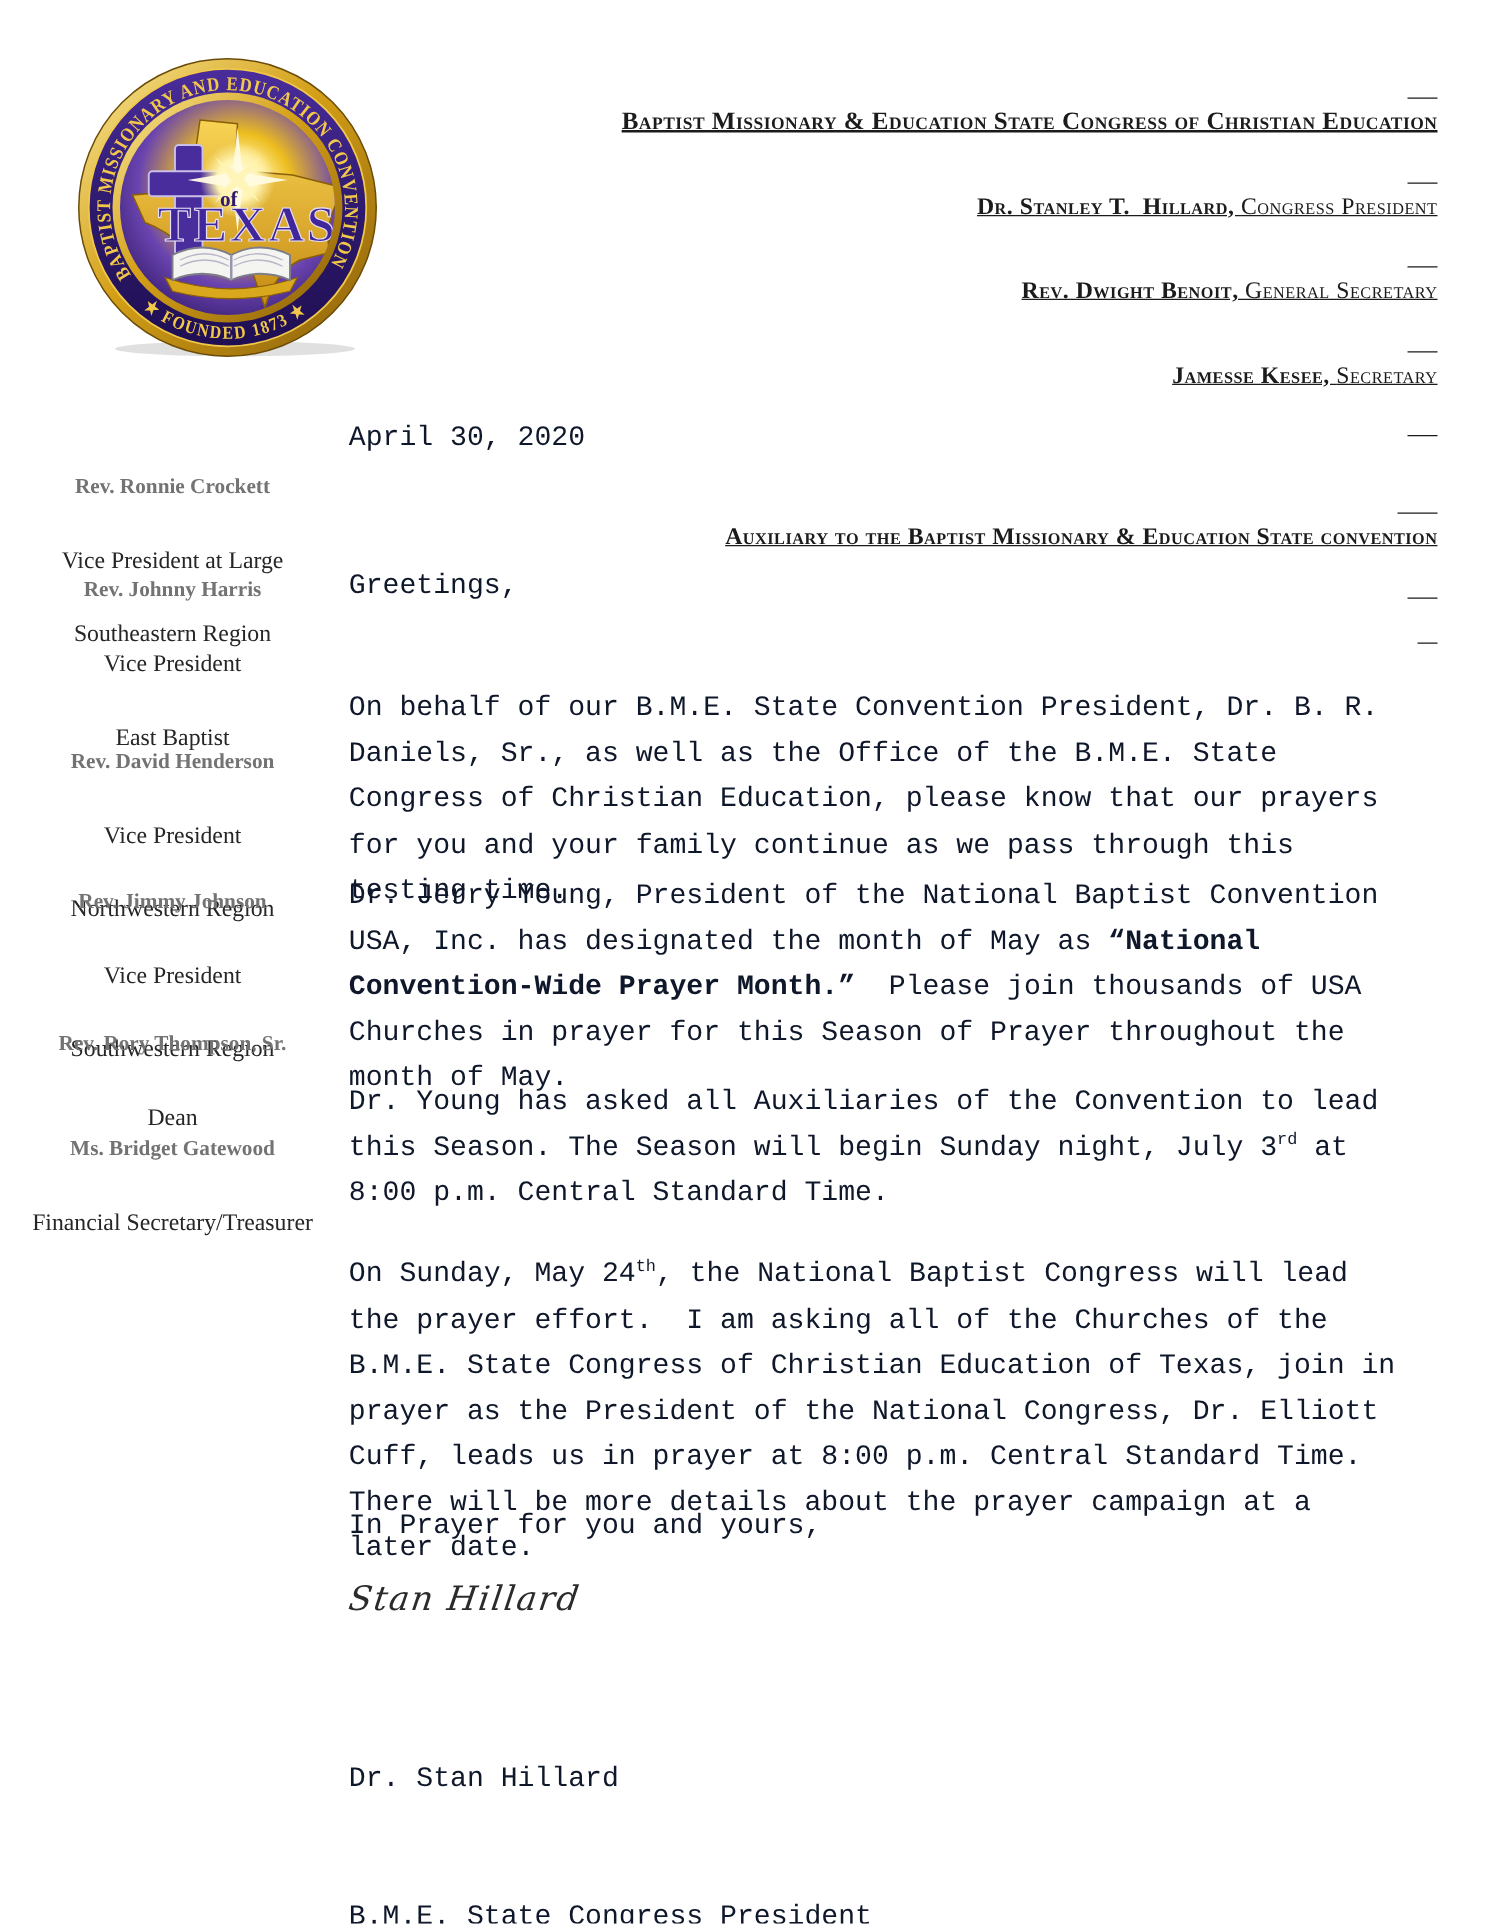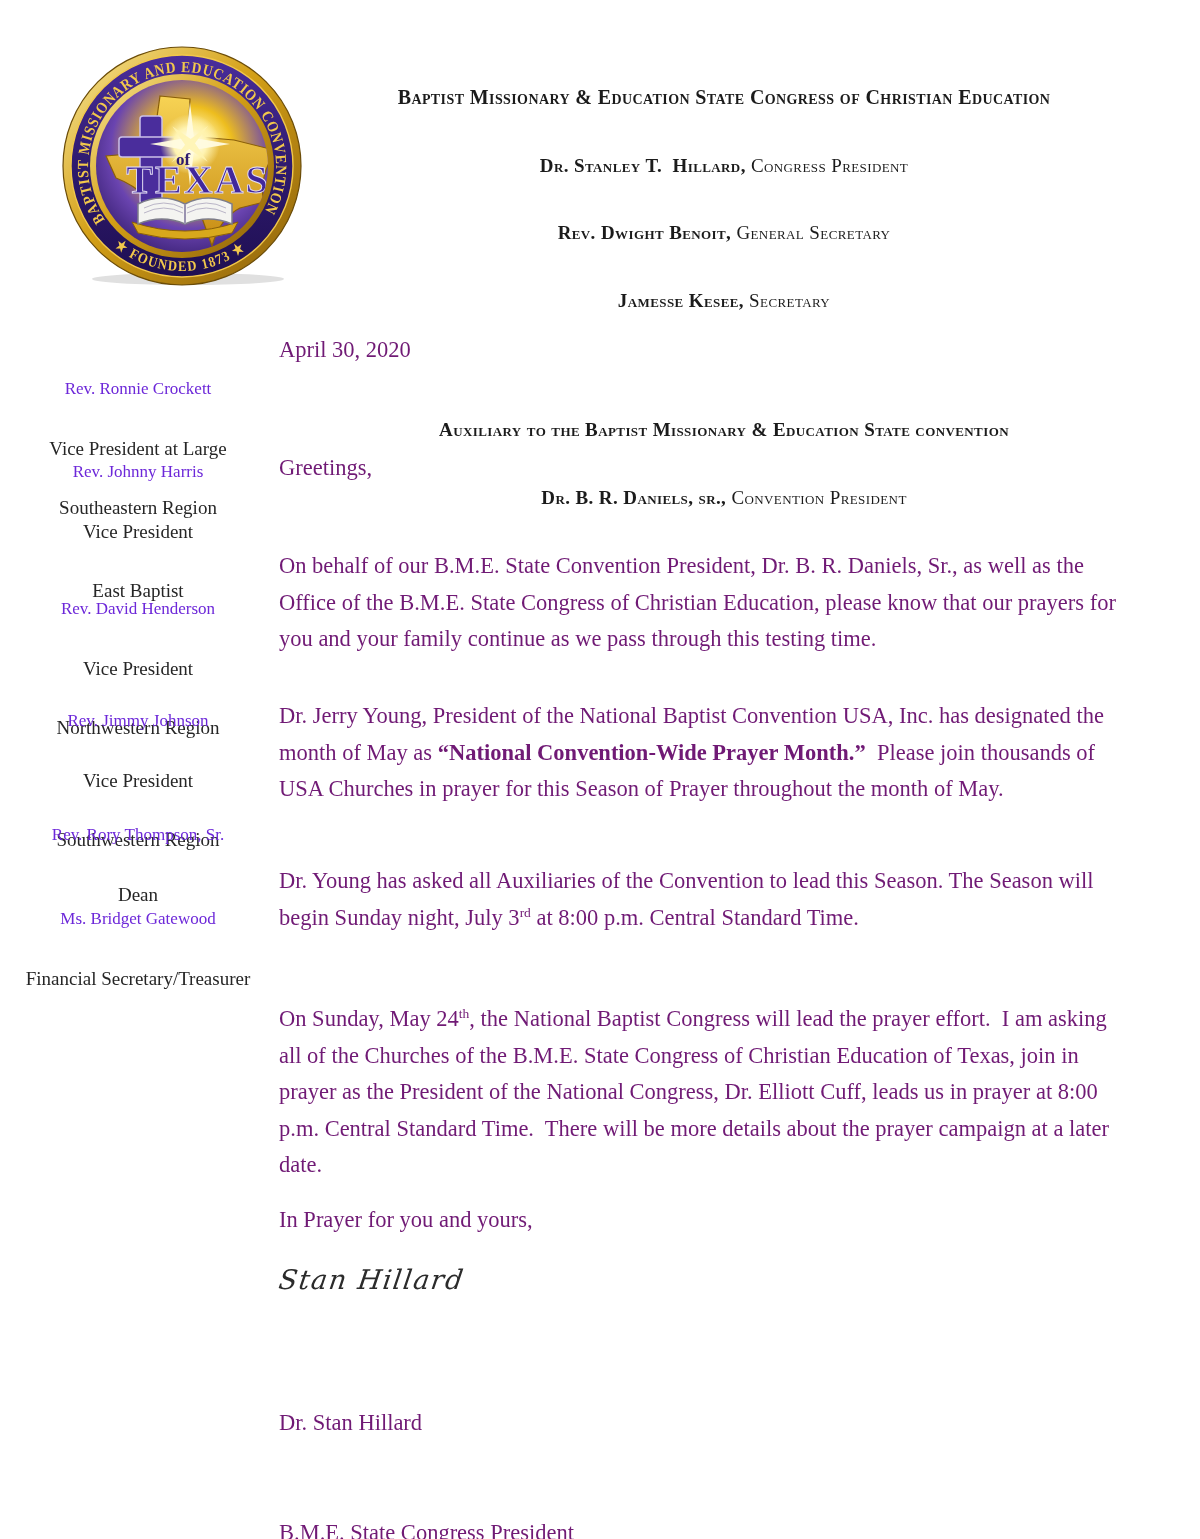--- a/index.html
+++ b/index.html
@@ -11,41 +11,41 @@
   
   .logo{position:absolute; left:62px; top:42px; width:240px; height:248px;}
   .ring-text{font-family:"Liberation Serif",serif; font-weight:bold; fill:#f2c84b; font-size:15.5px; letter-spacing:1px;}
   .founded-text{font-family:"Liberation Serif",serif; font-weight:bold; fill:#f2c84b; font-size:14.5px; letter-spacing:1.5px;}
   .of-text{font-family:"Liberation Serif",serif; font-weight:bold; font-size:17px; fill:#2e1a6e; text-anchor:middle;}
   .texas-text{font-family:"Liberation Serif",serif; font-weight:bold; font-size:40px; fill:#41279b;
               stroke:#e6e0f5; stroke-width:0.9; letter-spacing:2px; text-anchor:middle;}
 
   
   .letterhead{
-    position:absolute; left:298px; top:46px; width:852px; text-align:center;
-    font-variant:small-caps; white-space:pre; color:#1b1b1b;
+    position:absolute; left:298px; top:46px; width:852px; text-align:right;
+    font-variant:small-caps; white-space:pre; color:#1b1b1b;text-decoration:underline;
   }
   .lh-line{font-size:19px; line-height:31.5px; letter-spacing:0.4px;}
   .lh-main{font-size:20px;}
   .lh-aux{margin-top:26px;}
 
   
   aside{display:contents;}
   header{display:contents;}
   main{display:contents;}
   .officer{position:absolute; left:12px; width:252px; text-align:center; white-space:pre-wrap;}
-  .officer-name{font-weight:normal; font-size:17px; line-height:23.5px; color:#6d28d9;}
+  .officer-name{font-weight:bold; font-size:17px; line-height:23.5px; color:#737373;}
   .officer-title{font-size:19px; line-height:23.5px; color:#262626;}
   .officer-1{top:341px}.officer-2{top:424px}.officer-3{top:561px}
   .officer-4{top:673px}.officer-5{top:787px}.officer-6{top:871px}
 
   
   .body-block{
     position:absolute; left:279px; width:848px;
-    font-size:22.5px; line-height:36.5px; white-space:pre-wrap; margin:0; color:#701a75;
+    font-size:22.5px; line-height:36.5px; white-space:pre-wrap; margin:0; color:#0f172a;font-family:Liberation Mono, monospace;
   }
   .date{top:332px}
   .salutation{top:450px}
   .p1{top:548px}
   .p2{top:698px}
   .p3{top:863px}
   .p4{top:1001px}
   .closing{top:1202px}
   .signature-script{
     top:1262px; font-family:"DejaVu Serif", serif; font-style:italic;
@@ -131,21 +131,20 @@
 
   
   <header>
     <div class="letterhead">
       <div class="lh-line lh-main"><span class="b">Baptist Missionary &amp; Education State Congress of Christian Education</span></div>
       <div class="lh-line"><span class="b">Dr. Stanley T.  Hillard, </span><span>Congress President</span></div>
       <div class="lh-line"><span class="b">Rev. Dwight Benoit, </span><span>General Secretary</span></div>
       <div class="lh-line"><span class="b">Jamesse Kesee, </span><span>Secretary</span></div>
       <div class="lh-aux">
         <div class="lh-line"><span class="b">Auxiliary to the Baptist Missionary &amp; Education State convention</span></div>
-        <div class="lh-line"><span class="b">Dr. B. R. Daniels, sr., </span><span>Convention President</span></div>
       </div>
     </div>
   </header>
 
   
   <aside>
     <div class="officer officer-1">
       <div class="officer-name">Rev. Ronnie Crockett</div>
       <div class="officer-title">Vice President at Large</div>
       <div class="officer-title">Southeastern Region</div>

